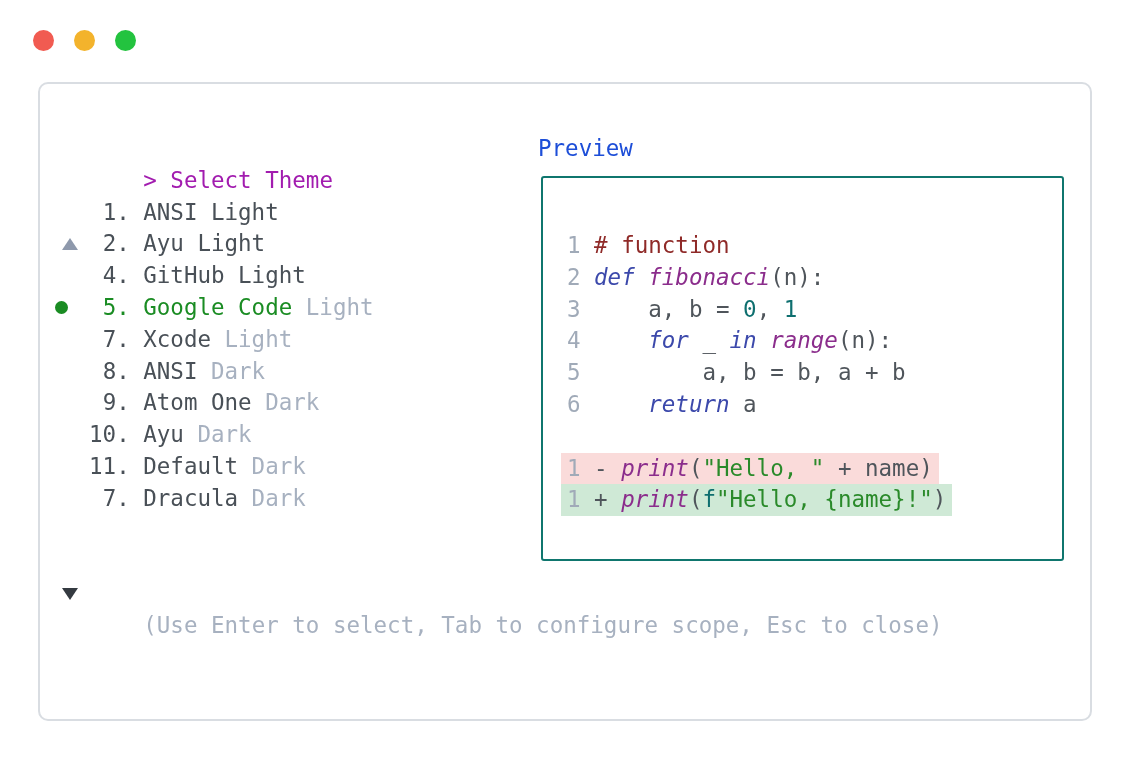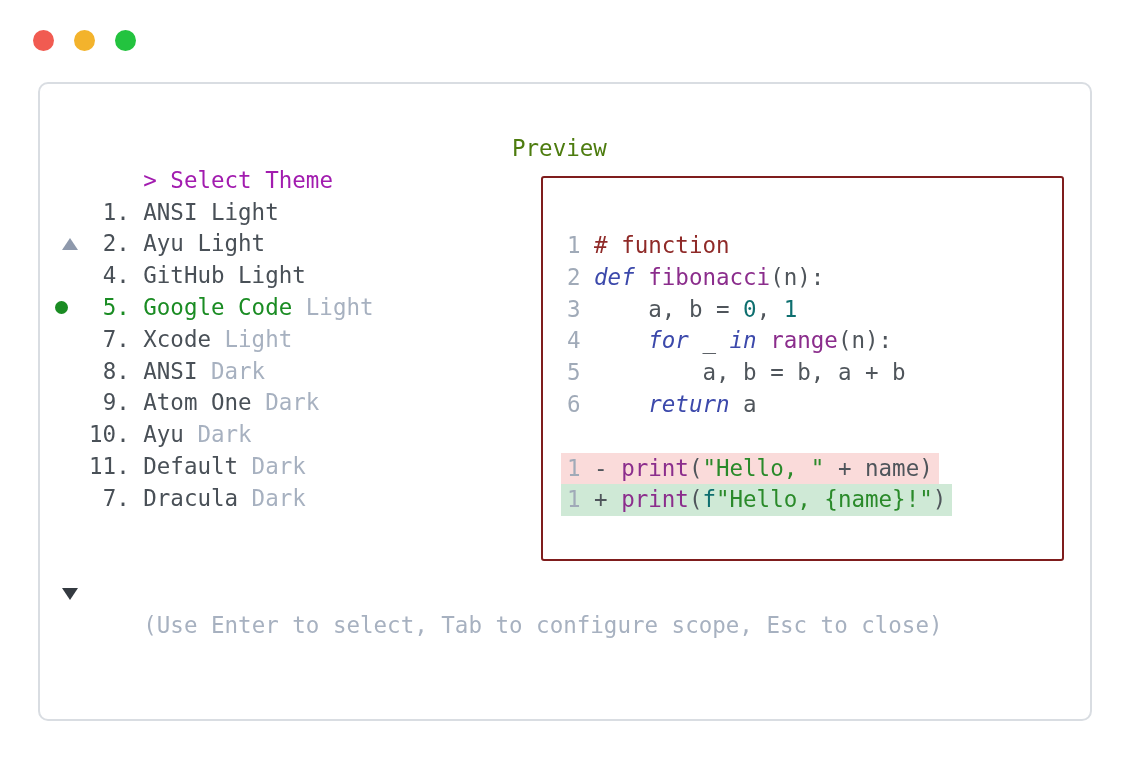--- a/index.html
+++ b/index.html
@@ -43,35 +43,35 @@
   .item .label{margin-left:1ch;}
   .item .muted-suffix:not(:empty){margin-left:1ch;color:var(--color-muted,#a7b1c0);}
   .item.selected .num,.item.selected .label{color:var(--color-selected-green,#1a8c23);}
   .dot{
     position:absolute;left:-7px;top:50%;margin-top:-6.5px;width:13px;height:13px;
     border-radius:50%;background:var(--color-selected-green,#1a8c23);
   }
   .hint-line{color:var(--color-muted,#a7b1c0);}
 
   
-  .preview-title{position:absolute;left:472px;top:49px;color:#4d7c0f;}
+  .preview-title{position:absolute;left:498px;top:49px;color:#1d4ed8;}
   .preview-box{
     position:absolute;left:501px;top:92px;width:519px;height:381px;
-    border:2px solid #7f1d1d;border-radius:3px;background:#ffffff;
+    border:2px solid #0f766e;border-radius:3px;background:#ffffff;
   }
   .code{padding:52px 0 0 24px;}
   .code-line{min-height:31.8px;height:31.8px;line-height:31.8px;white-space:pre;width:max-content;color:#4f555b;}
   .code-line .lnum{display:inline-block;width:1ch;margin-right:1ch;color:#a0aab8;}
   .code-line.removed{background:var(--color-removed-bg,#fadbda);padding:0 6px;margin-left:-6px;}
   .code-line.added{background:var(--color-added-bg,#cfe9d6);padding:0 6px;margin-left:-6px;}
 
   .tok-plain{color:#4f555b;}
   .tok-comment{color:var(--color-comment,#8f2a28);}
   .tok-keyword{color:var(--color-keyword,#3c49ab);font-style:italic;}
-  .tok-function{color:var(--color-function,#8b2d8c);}
+  .tok-function{color:var(--color-function,#8b2d8c);font-style:italic;}
   .tok-literal{color:var(--color-literal,#0e6f6f);}
   .tok-string{color:var(--color-string,#2a8a2a);}
 </style>
 </head>
 <body>
 
 <div class="traffic-lights">
   <div class="traffic-light tl-red"></div>
   <div class="traffic-light tl-yellow"></div>
   <div class="traffic-light tl-green"></div>

